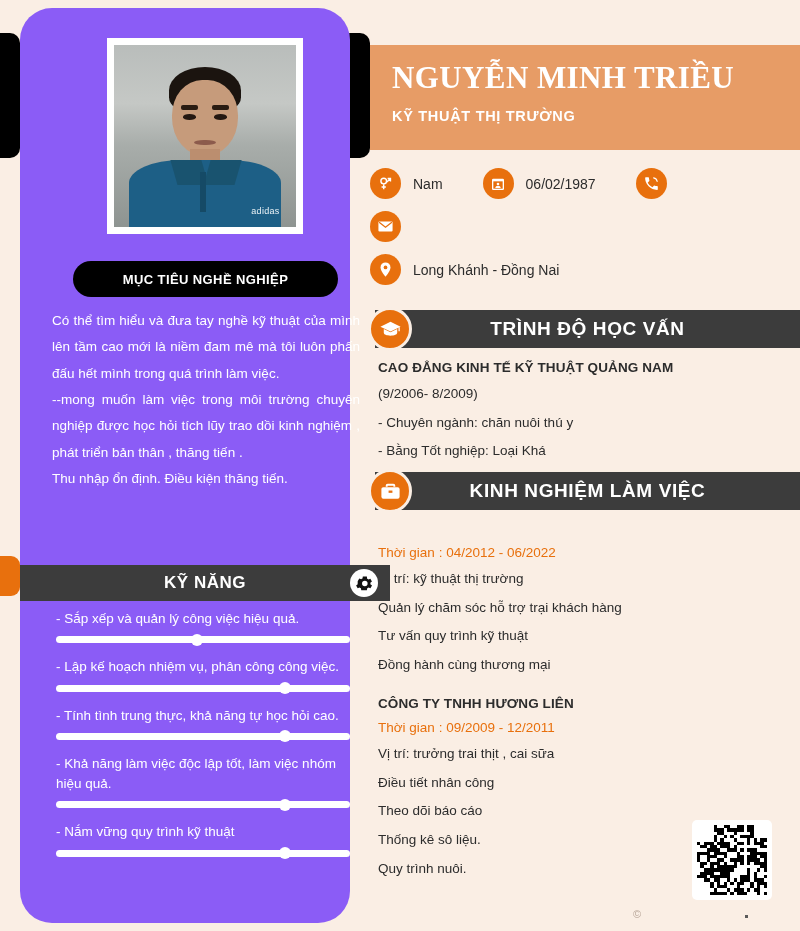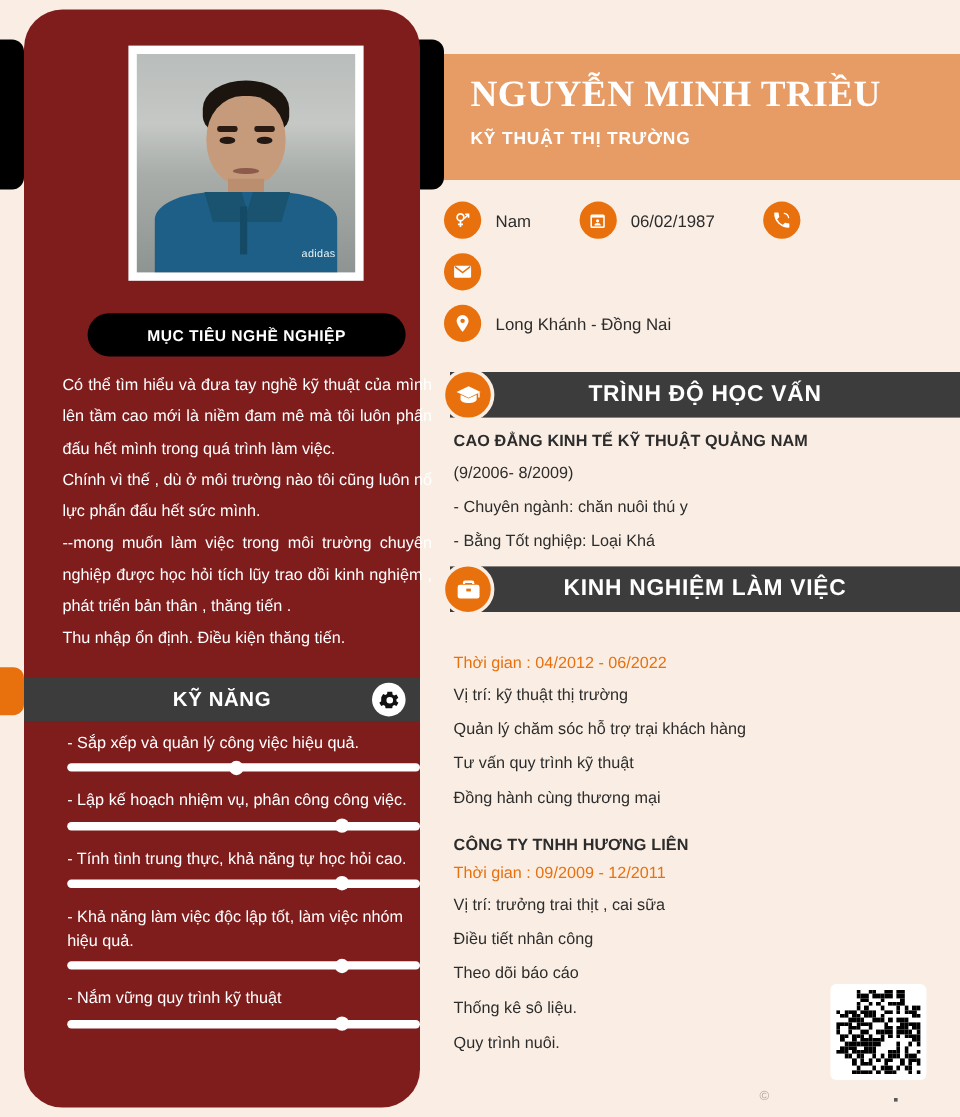--- a/index.html
+++ b/index.html
@@ -14,21 +14,21 @@
   
   .tab-black{position:absolute;background:#000;}
   .tab-left-black{left:-20px;top:33px;width:40px;height:125px;border-radius:0 10px 10px 0;}
   .tab-right-black{left:340px;top:33px;width:30px;height:125px;border-radius:10px;}
   .tab-left-orange{position:absolute;left:-18px;top:556px;width:38px;height:40px;
       background:#e8700d;border-radius:0 9px 9px 0;}
 
   
   .left-panel{
     position:absolute;left:20px;top:8px;width:330px;height:915px;
-    background:#7f1d1d;border-radius:32px;
+    background:#8b5cf6;border-radius:32px;
     box-sizing:border-box;padding:0;
     z-index:3;
   }
 
   .photo-wrap{
     position:absolute;left:87px;top:30px;width:196px;height:196px;
     background:#fff;box-sizing:border-box;padding:7px;
   }
   .photo{
     width:100%;height:100%;
@@ -63,21 +63,21 @@
     font-size:13px;font-weight:bold;letter-spacing:.4px;
   }
 
   .objective{
     position:absolute;left:32px;top:300px;width:308px;
     color:#fff;font-size:13.5px;line-height:1.95;text-align:justify;
   }
   .objective p{margin:0;}
 
   .skills-bar{
-    position:absolute;left:0;top:557px;width:330px;height:36px;
+    position:absolute;left:0;top:557px;width:370px;height:36px;
     background:#3c3c3c;color:#fff;
     display:flex;align-items:center;justify-content:center;
     font-size:17px;font-weight:bold;letter-spacing:.5px;
   }
   .gear{
     position:absolute;right:12px;top:50%;transform:translateY(-50%);
     width:28px;height:28px;border-radius:50%;background:#fff;
     display:flex;align-items:center;justify-content:center;
   }
   .skills-list{position:absolute;left:36px;top:601px;width:294px;}
@@ -161,21 +161,20 @@
         <div class="ph-collar-r"></div>
         <div class="ph-placket"></div>
         <div class="ph-brand">adidas</div>
       </div>
     </div>
 
     <div class="pill-title">MỤC TIÊU NGHỀ NGHIỆP</div>
 
     <div class="objective">
       <p>Có thể tìm hiểu và đưa tay nghề kỹ thuật của mình lên tầm cao mới là niềm đam mê mà tôi luôn phấn đấu hết mình trong quá trình làm việc.</p>
-      <p>Chính vì thế , dù ở môi trường nào tôi cũng luôn nổ lực phấn đấu hết sức mình.</p>
       <p>--mong muốn làm việc trong môi trường chuyên nghiệp được học hỏi tích lũy trao dồi kinh nghiệm , phát triển bản thân , thăng tiến .</p>
       <p>Thu nhập ổn định. Điều kiện thăng tiến.</p>
     </div>
 
     <div class="skills-bar">
       <span>KỸ NĂNG</span>
       <span class="gear">
         <svg width="19" height="19" viewBox="0 0 24 24" fill="#111">
           <path d="M19.4 13a7.8 7.8 0 000-2l2-1.6-2-3.4-2.4 1a7.6 7.6 0 00-1.7-1L15 3H9.9l-.4 2.6a7.6 7.6 0 00-1.7 1l-2.4-1-2 3.4L3.4 11a7.8 7.8 0 000 2l-2 1.6 2 3.4 2.4-1a7.6 7.6 0 001.7 1l.4 2.6H15l.4-2.6a7.6 7.6 0 001.7-1l2.4 1 2-3.4zM12.4 15.5a3.5 3.5 0 113.5-3.5 3.5 3.5 0 01-3.5 3.5z"></path>
         </svg>

